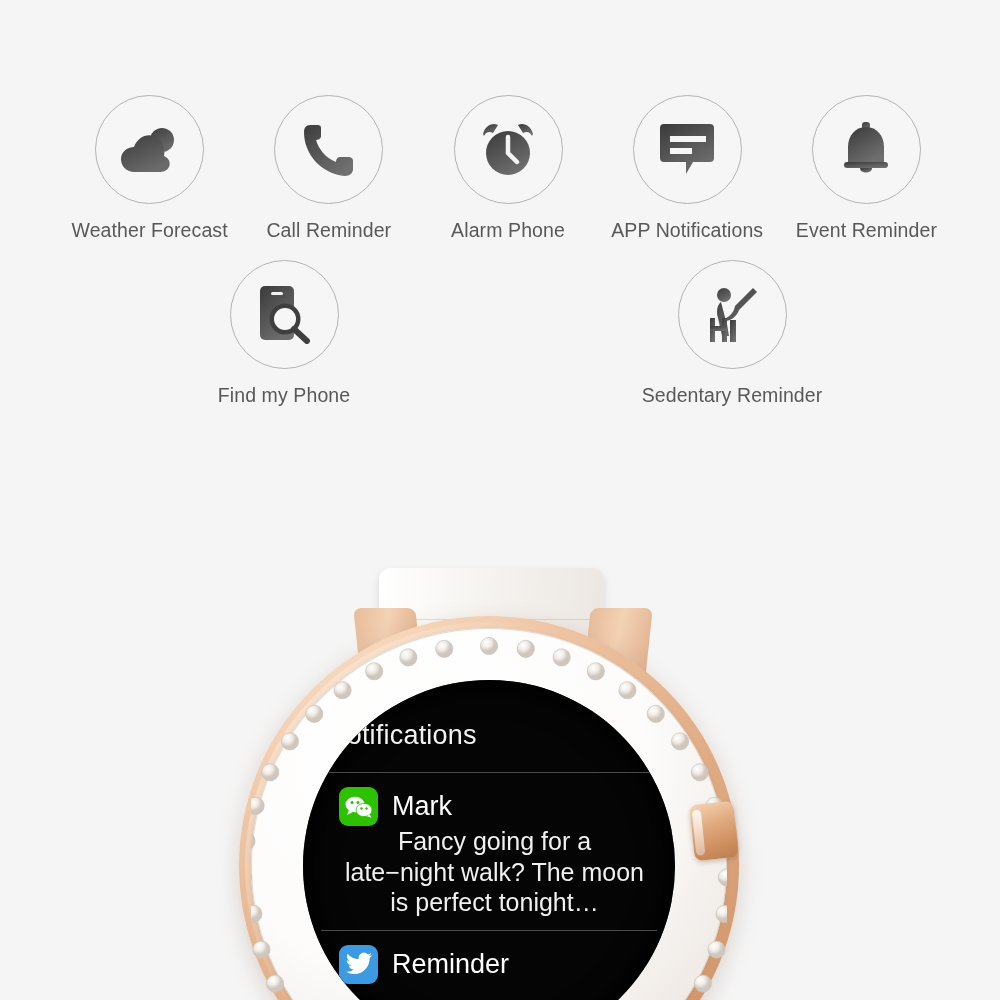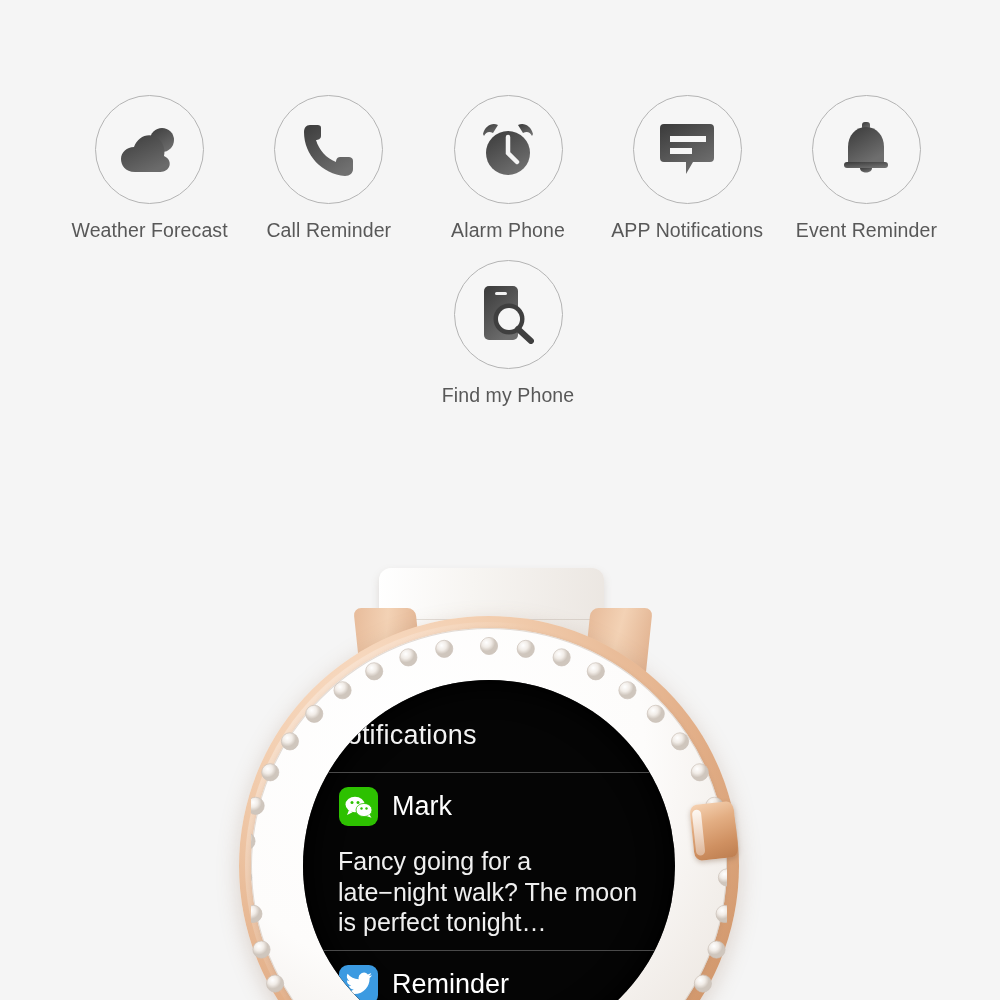--- a/index.html
+++ b/index.html
@@ -180,20 +180,21 @@
   }
 
   .screen-divider {
     height: 1px;
     background: #4a4a4a;
     margin: 21px -6px 0 -6px;
   }
 
   .notif {
     padding-top: 14px;
+    text-align: center;
   }
 
   .notif-head {
     display: flex;
     align-items: center;
     gap: 14px;
     padding-left: 12px;
   }
 
   .app-icon {
@@ -207,21 +208,21 @@
   }
   .app-icon.wechat  { background: #2dc100; }
   .app-icon.twitter { background: #3b9ae1; }
 
   .notif-sender {
     font-size: 27px;
     color: #ffffff;
   }
 
   .notif-body {
-    margin-top: 20px;
+    margin-top: 0;
     padding-left: 11px;
     font-size: 25px;
     line-height: 1.22;
     color: #f0f0f0;
     white-space: pre-line;
   }
 
   .notif-divider {
     height: 1px;
     background: #4a4a4a;
@@ -374,20 +375,41 @@
             <line x1="36" y1="43" x2="49" y2="55" stroke="#3f3f3f" stroke-width="6" stroke-linecap="round"></line>
           </svg>
         </span>
       </div>
       <div class="feature-label">Find my Phone</div>
     </div>
 
 
 
 
+    <div class="feature-cell">
+      <div class="feature-circle">
+        <span>
+          <svg width="56" height="58" viewBox="0 0 56 58">
+            <defs>
+                <linearGradient id="g10" x1="0" y1="0" x2="0.6" y2="1">
+              <stop offset="0%" stop-color="#3a3a3a"></stop>
+                  <stop offset="100%" stop-color="#6e6e6e"></stop>
+            </linearGradient>
+              </defs>
+            <circle cx="20" cy="9" r="7" fill="url(#g10)"></circle>
+            <path d="M17 16 C13 19 12 26 14 32 L18 50 L25 50 L22 32 C26 30 30 26 31 20 L49 2 L53 6 L35 24 C33 30 28 34 22 35 Z" fill="url(#g10)"></path>
+            <rect x="26" y="34" width="6" height="22" fill="url(#g10)"></rect>
+            <rect x="6" y="32" width="5" height="24" fill="url(#g10)"></rect>
+            <rect x="18" y="32" width="5" height="24" fill="url(#g10)"></rect>
+            <rect x="6" y="40" width="17" height="5" fill="url(#g10)"></rect>
+          </svg>
+        </span>
+      </div>
+      <div class="feature-label">Sedentary Reminder</div>
+    </div>
 
   </div>
 </div>
 
 <div class="watch-scene">
 
   <div class="strap"></div>
   <div class="lug left"></div>
   <div class="lug right"></div>
 

